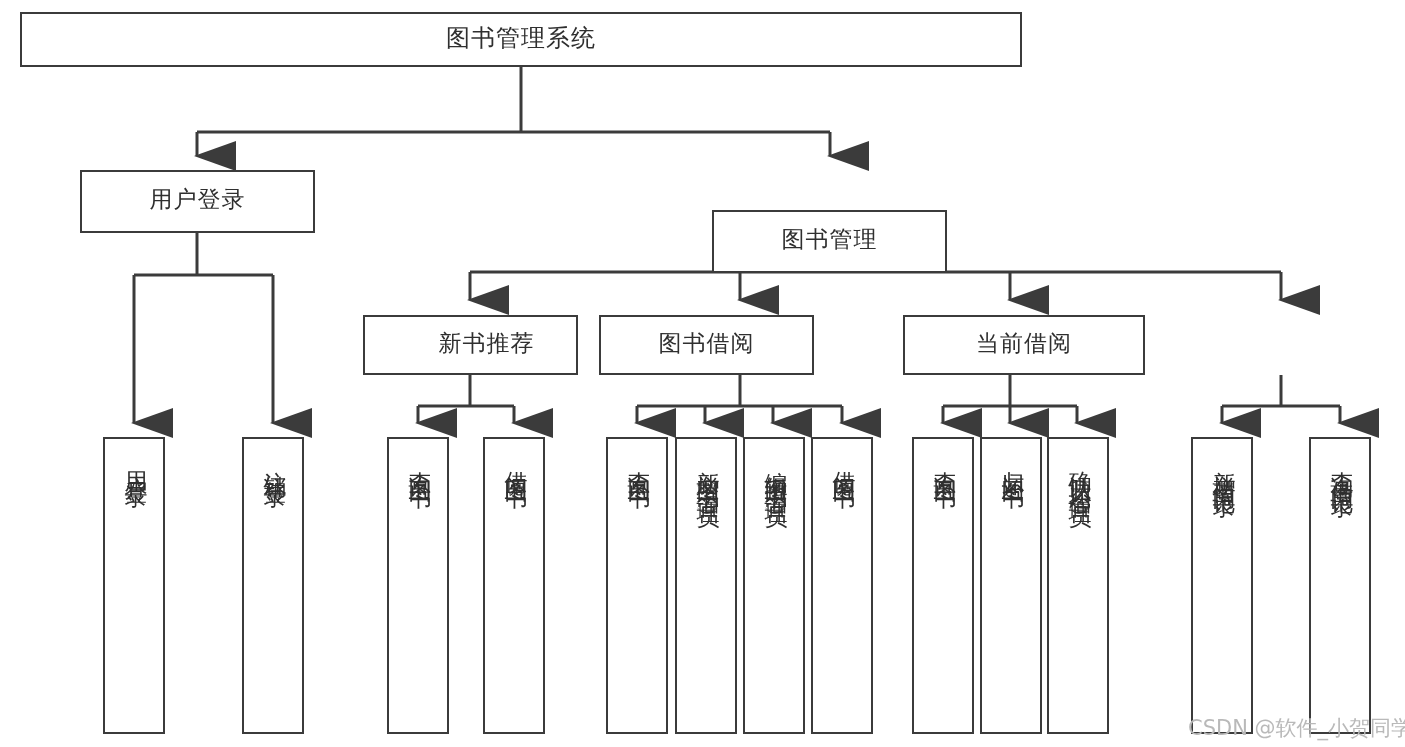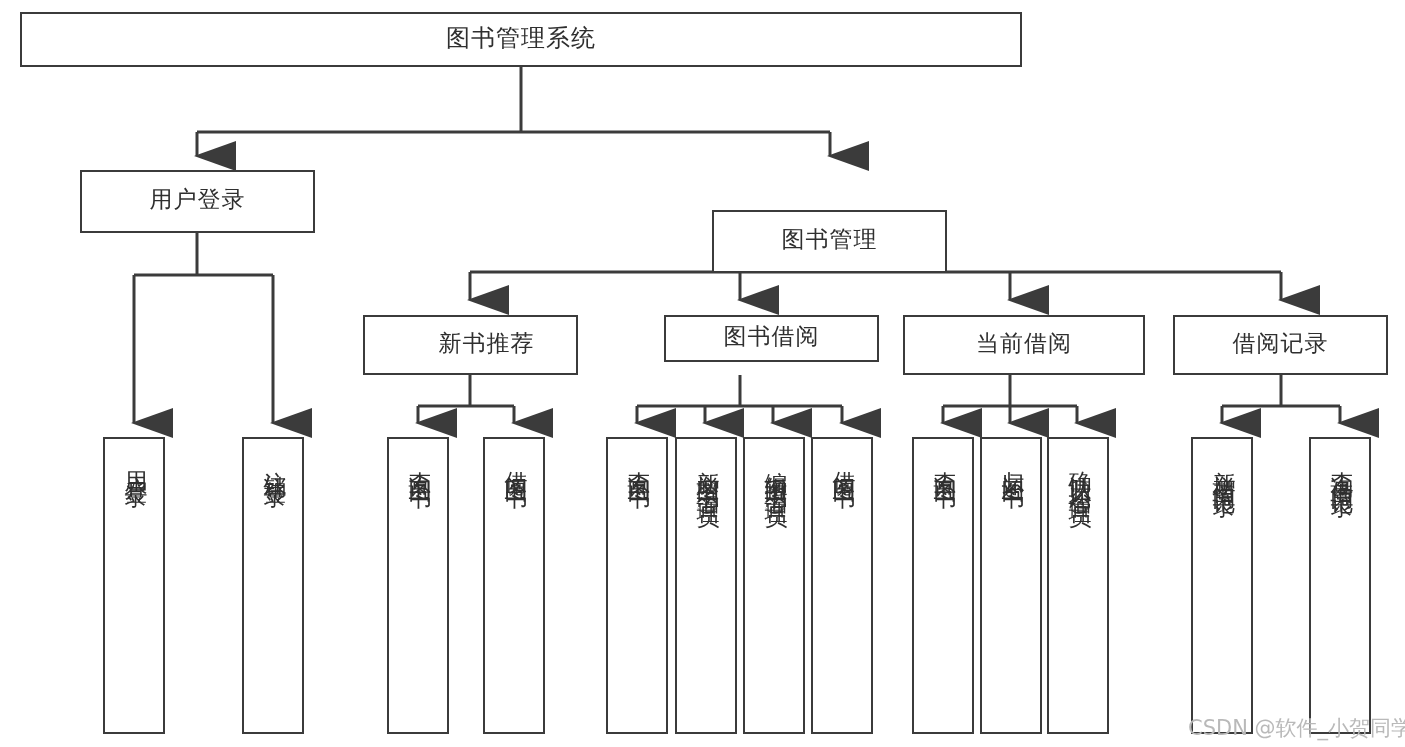--- a/index.html
+++ b/index.html
@@ -119,28 +119,25 @@
   <div class="node h-node" style="left:80px;top:170px;width:235px;height:63px;">
     <span class="lbl">用户登录</span>
   </div>
   <div class="node h-node" style="left:712px;top:170px;width:235px;height:63px;margin-top:40px;">
     <span class="lbl">图书管理</span>
   </div>
 
   <div class="node h-node" style="left:363px;top:315px;width:215px;height:60px;padding-left:32px;">
     <span class="lbl">新书推荐</span>
   </div>
-  <div class="node h-node" style="left:664px;top:315px;width:215px;height:47px;">
+  <div class="node h-node" style="left:599px;top:315px;width:215px;height:60px;">
     <span class="lbl">图书借阅</span>
   </div>
   <div class="node h-node" style="left:903px;top:315px;width:242px;height:60px;">
     <span class="lbl">当前借阅</span>
-  </div>
-  <div class="node h-node" style="left:1173px;top:315px;width:215px;height:60px;">
-    <span class="lbl">借阅记录</span>
   </div>
 
   <div class="node v-node" style="left:103px;top:437px;width:62px;height:297px;">
     <span class="lbl">用户登录</span>
   </div>
   <div class="node v-node" style="left:242px;top:437px;width:62px;height:297px;">
     <span class="lbl">注销登录</span>
   </div>
 
   <div class="node v-node" style="left:387px;top:437px;width:62px;height:297px;">

